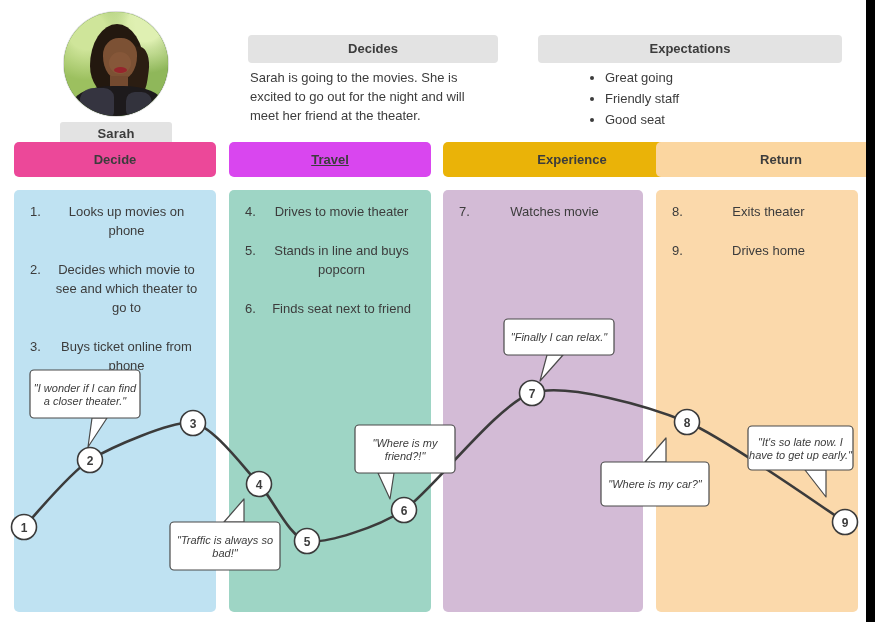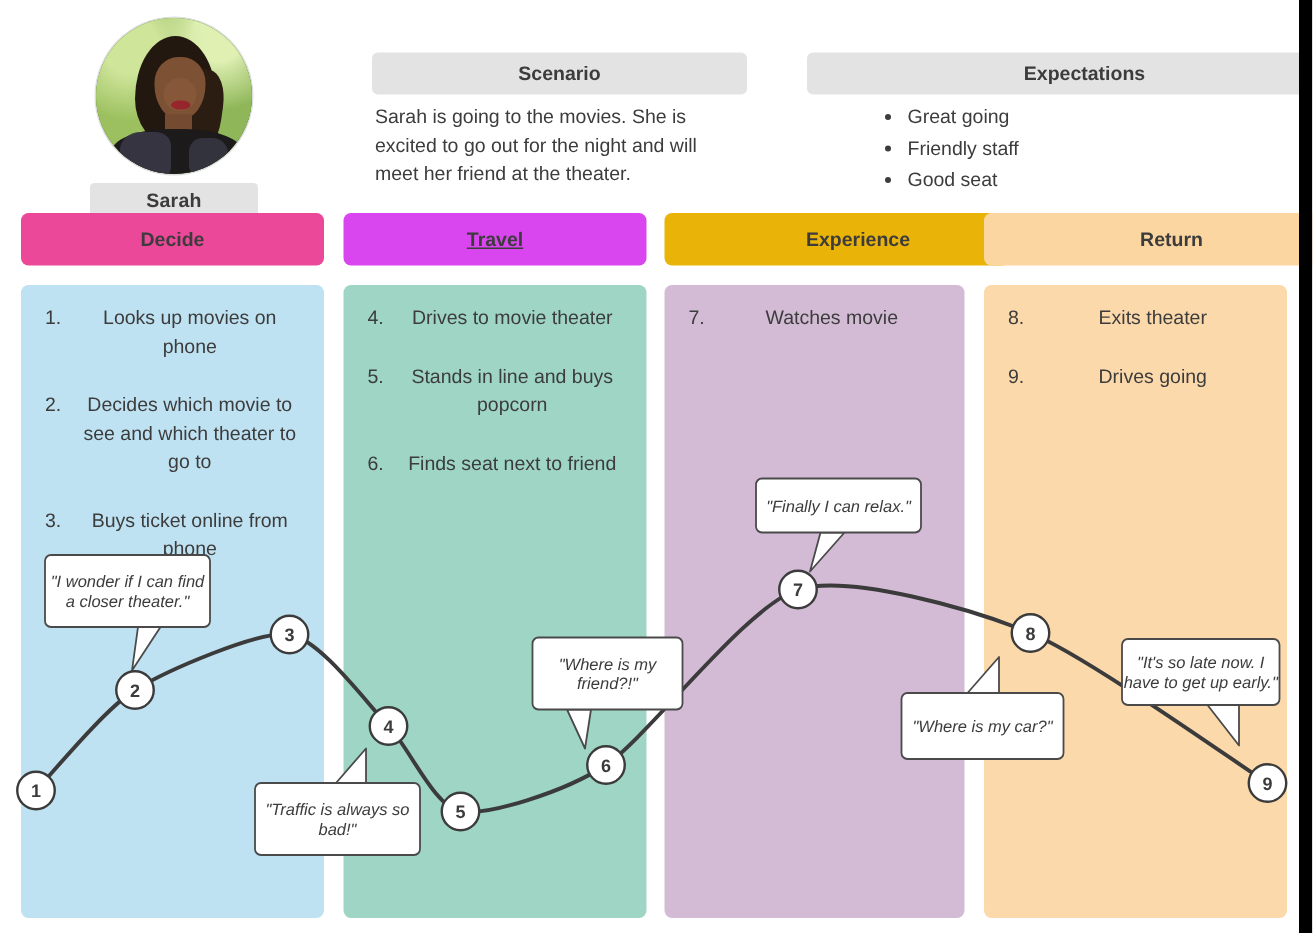--- a/index.html
+++ b/index.html
@@ -158,21 +158,21 @@
     position: absolute;
     background: #e3e3e3;
     border-radius: 4px;
     text-align: center;
     font-size: 13px;
     font-weight: bold;
     color: #3c3c3c;
     padding: 6px 0 7px;
   }
   #scenario-title { left: 248px; top: 35px; width: 250px; }
-  #expect-title   { left: 538px; top: 35px; width: 304px; padding-left: 33px; }
+  #expect-title   { left: 538px; top: 35px; width: 304px; }
 
   .info-body {
     position: absolute;
     font-size: 13px;
     line-height: 19px;
     color: #3c3c3c;
   }
   #scenario-body { left: 250px; top: 68px; width: 235px; }
   #expect-body   { left: 588px; top: 68px; width: 215px; }
   #expect-body ul {
@@ -261,21 +261,21 @@
       <div class="cheek"></div>
       <div class="lips"></div>
       <div class="neck"></div>
       <div class="body"></div>
       <div class="scarf"></div>
       <div class="scarf2"></div>
     </div>
     <div class="persona-name">Sarah</div>
   </div>
 
-  <div class="info-title" id="scenario-title">Scenario</div>
+  <div class="info-title" id="scenario-title">Decides</div>
   <div class="info-body" id="scenario-body">Sarah is going to the movies. She is excited to go out for the night and will meet her friend at the theater.</div>
 
   <div class="info-title" id="expect-title">Expectations</div>
   <div class="info-body" id="expect-body">
     <ul id="expect-list">
         <li>Great going</li>
         <li>Friendly staff</li>
         <li>Good seat</li>
       </ul>
   </div>
@@ -334,21 +334,21 @@
         <span>Return</span>
       </div>
       <div class="stage-col" style="left: 656px; width: 202px; background: rgb(251, 217, 171);">
         <div class="steps">
           <div class="step">
             <span class="num">8.</span>
             <span class="txt">Exits theater</span>
           </div>
           <div class="step">
             <span class="num">9.</span>
-            <span class="txt">Drives going</span>
+            <span class="txt">Drives home</span>
           </div>
         </div>
       </div>
     </div>
 
   <svg id="journey" viewBox="0 0 875 622" xmlns="http://www.w3.org/2000/svg">
     <g id="curve-layer">
         <path d="M 24 527 C 31.975 518.9041666666667, 69.57916666666667 472.56666666666666, 90 460 C 110.42083333333333 447.43333333333334, 172.57916666666665 420.1, 193 423 C 213.42083333333335 425.9, 245.225 469.7416666666667, 259 484 C 272.775 498.2583333333333, 289.4791666666667 537.8583333333333, 307 541 C 324.5208333333333 544.1416666666667, 376.8125 527.8833333333333, 404 510 C 431.1875 492.1166666666667, 497.8041666666667 403.6333333333333, 532 393 C 566.1958333333333 382.3666666666667, 649.1791666666667 406.4125, 687 422 C 724.8208333333333 437.5875, 825.9083333333333 509.9166666666667, 845 522" fill="none" stroke="#3b3b3b" stroke-width="2.6" stroke-linecap="round"></path>
       </g>
     <g id="bubble-layer">

